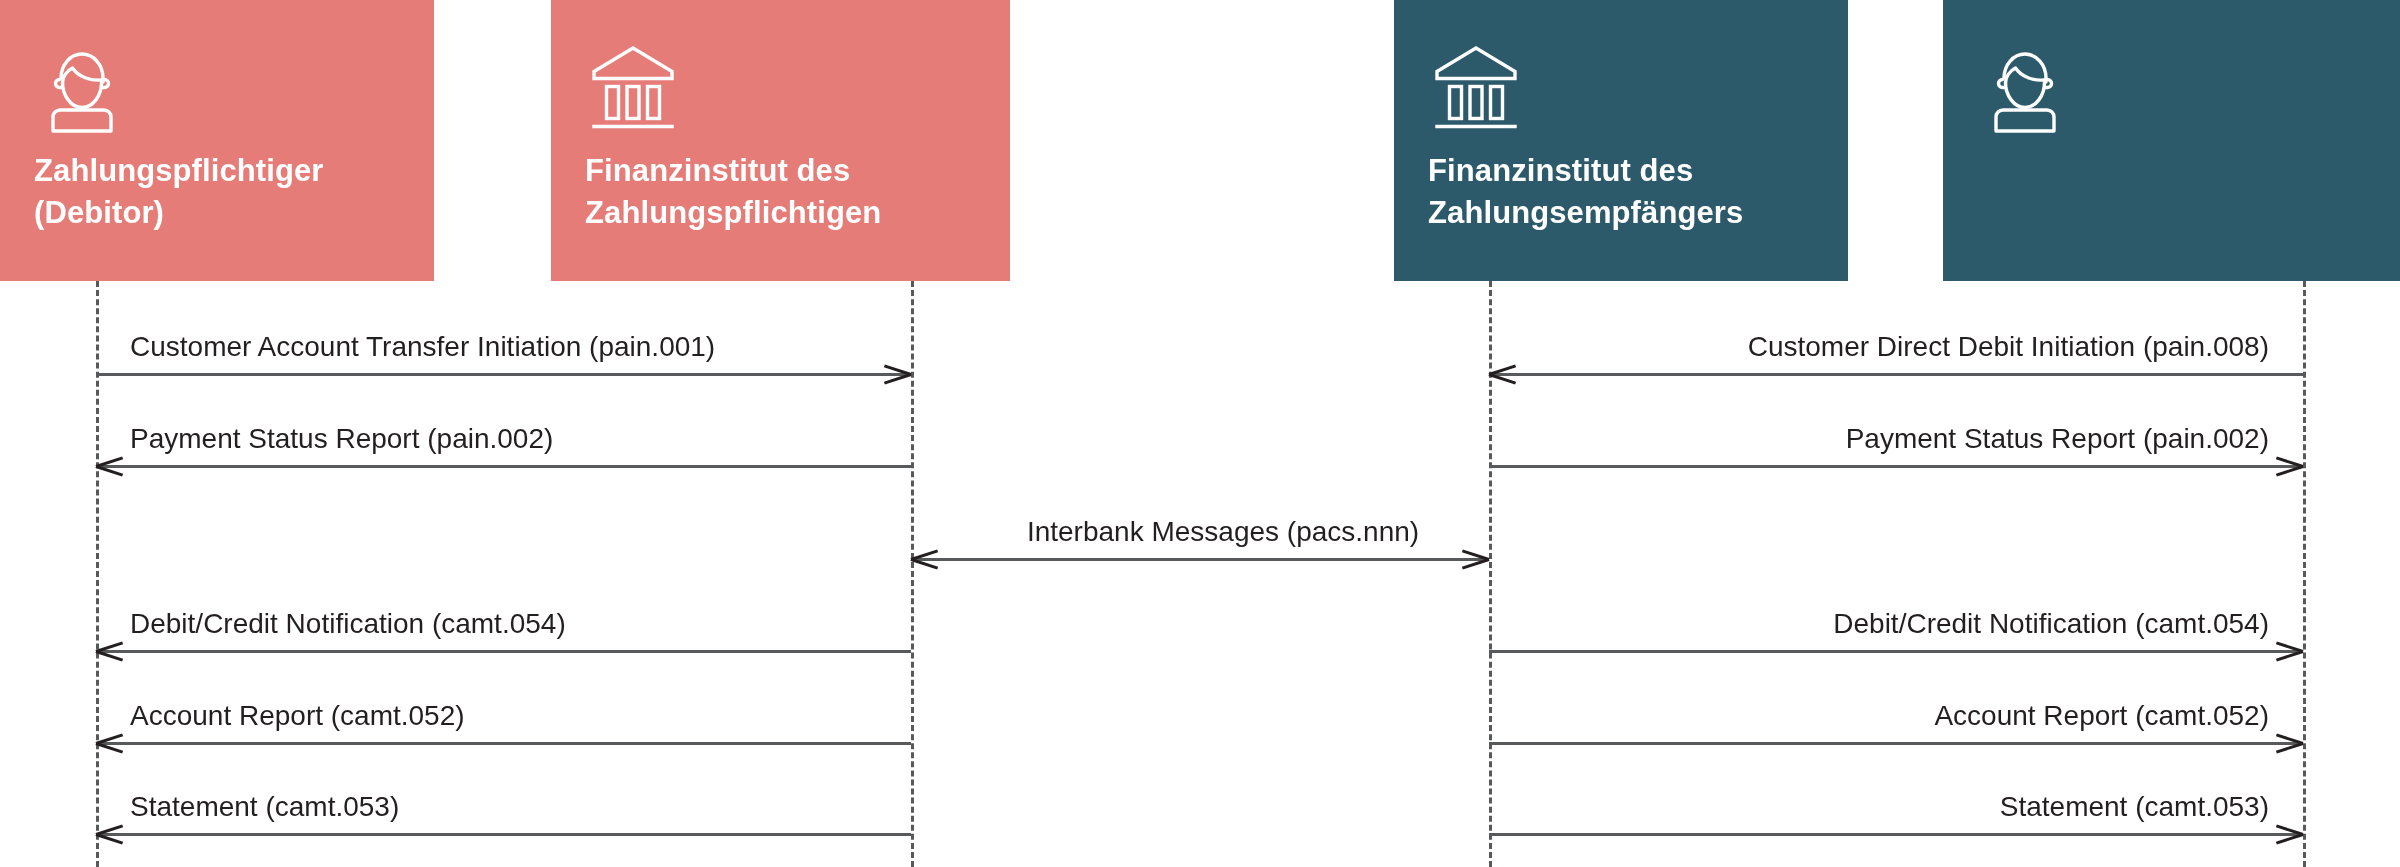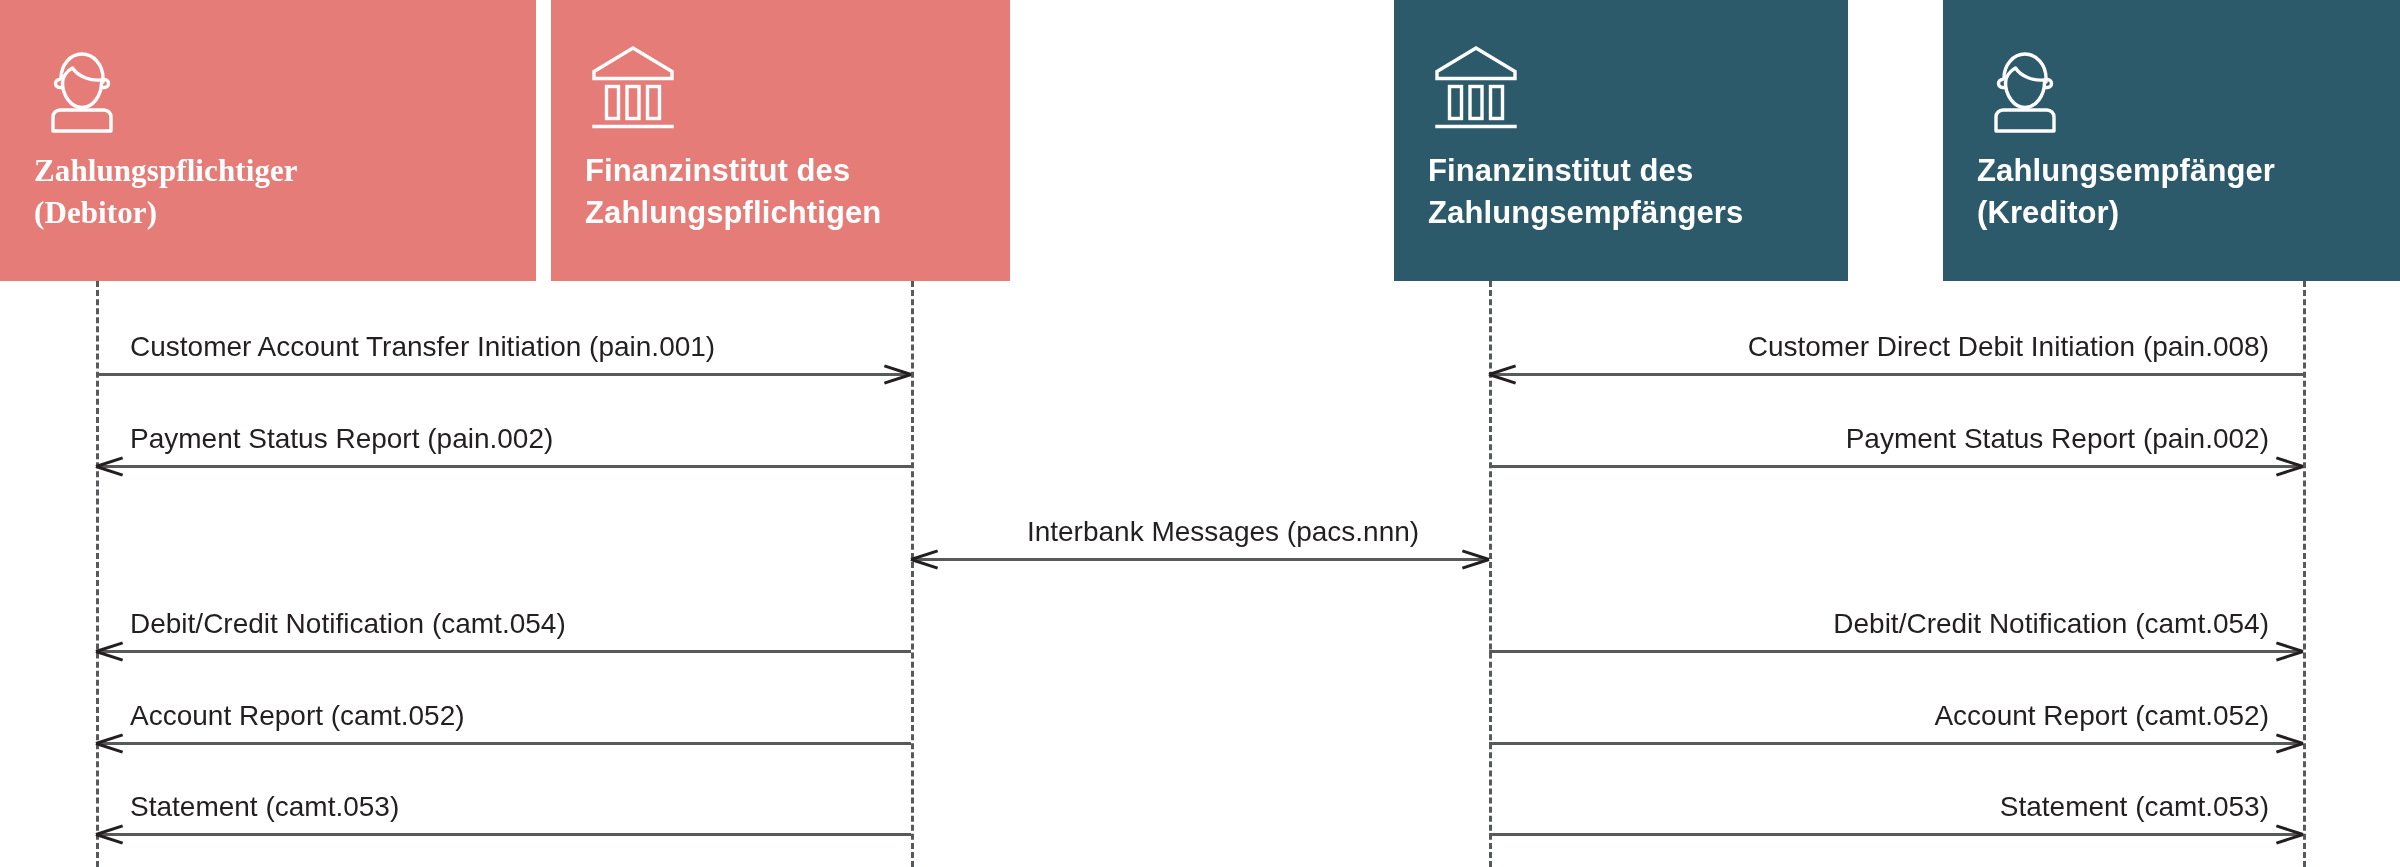--- a/index.html
+++ b/index.html
@@ -23,21 +23,21 @@
   .actor-box {
     position: absolute;
     top: 0;
     height: 281px;
     box-sizing: border-box;
     padding: 38px 34px 0 34px;
     display: flex;
     flex-direction: column;
     align-items: flex-start;
   }
-  .actor-box.debtor      { left: 0px;    width: 536px; background: #E67C78; font-family: Liberation Serif, serif; }
+  .actor-box.debtor      { left: 0px;    width: 434px; background: #E67C78; }
   .actor-box.debtor-fi   { left: 551px;  width: 459px; background: #E67C78; }
   .actor-box.creditor-fi { left: 1394px; width: 454px; background: #2D5A6B; }
   .actor-box.creditor    { left: 1943px; width: 457px; background: #2D5A6B; }
 
   .actor-icon {
     width: 96px;
     height: 96px;
     margin-bottom: 16px;
     flex: none;
     display: block;
@@ -161,22 +161,20 @@
     <span class="actor-icon">
       <svg viewBox="0 0 96 96" fill="none" stroke="#ffffff" stroke-width="3.4" stroke-linecap="round" stroke-linejoin="round">
         <path d="M27 40 a21 24 0 0 1 42 0 v4"></path>
         <path d="M28.5 44.5 c0 13 8.5 25 19.5 25 s19.5 -12 19.5 -25"></path>
         <path d="M28.5 45 c0 -6 4 -12 10 -15 c6 9 18 13 29 12"></path>
         <path d="M25.5 41.5 a4 4 0 0 0 0 8 h3"></path>
         <path d="M70.5 41.5 a4 4 0 0 1 0 8 h-3"></path>
         <path d="M19 93 v-14 a7 7 0 0 1 7 -7 h44 a7 7 0 0 1 7 7 v14 z"></path>
       </svg>
     </span>
-    <span class="actor-label">Zahlungsempfänger
-(Kreditor)</span>
   </div>
 
   <div class="lifeline" style="left:96px;"></div>
   <div class="lifeline" style="left:911px;"></div>
   <div class="lifeline" style="left:1489px;"></div>
   <div class="lifeline" style="left:2303px;"></div>
 
   <div class="msg align-left" style="left:96px; width:815px; top:373px;">
     <span class="msg-label">Customer Account Transfer Initiation (pain.001)</span>
     <span class="msg-line"></span>

